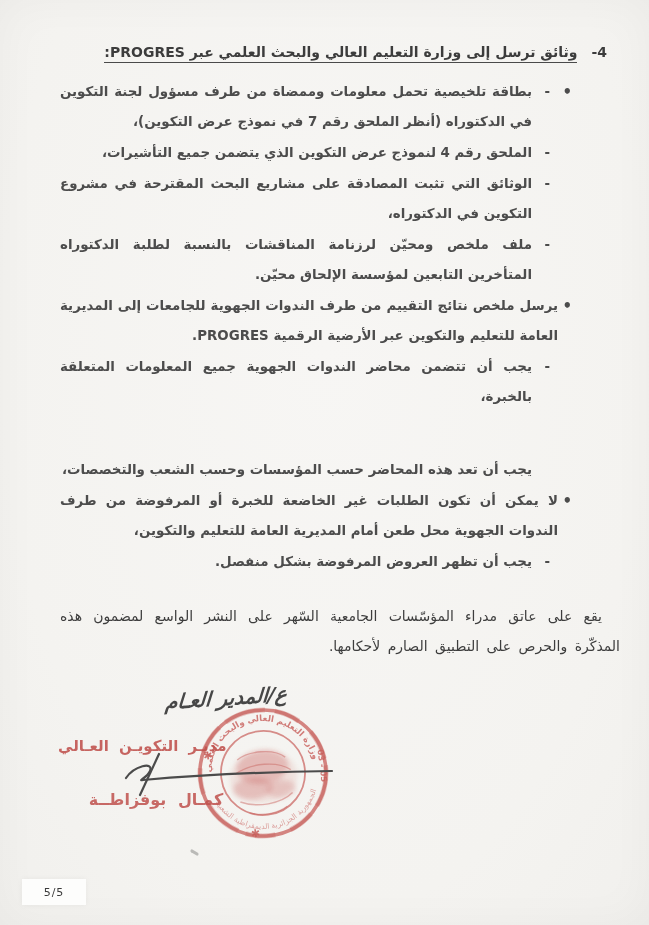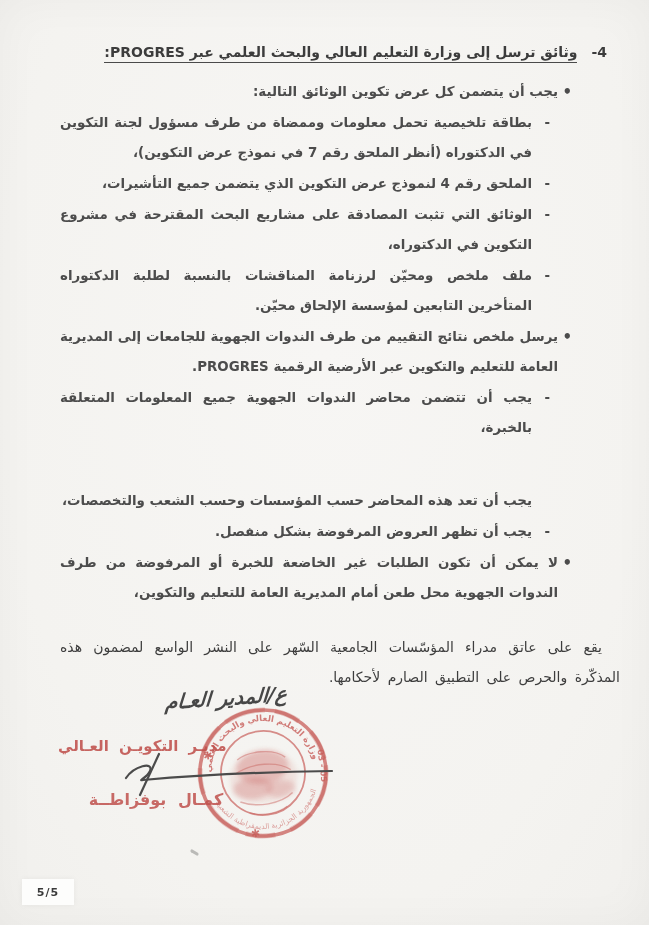--- a/index.html
+++ b/index.html
@@ -45,43 +45,42 @@
     color:#c0514d; font-size:15px; font-weight:bold; word-spacing:5px;
     opacity:.88; white-space:nowrap;
   }
   .stamp-name{
     position:absolute; left:52px; top:790px; width:208px; text-align:center;
     color:#c0514d; font-size:16px; font-weight:bold; word-spacing:6px;
     opacity:.85; white-space:nowrap;
   }
   .sig-stroke{ position:absolute; left:96px; top:747px; width:244px; height:54px; z-index:5;}
   .page-num{
-    position:absolute; left:22px; top:879px; width:52px; height:26px;
+    position:absolute; left:22px; top:879px; width:64px; height:26px;
     background:#fdfdfc; box-shadow:0 0 6px rgba(0,0,0,0.05);
     display:flex; align-items:center; justify-content:center;
-    font-size:11px; font-weight:bold; color:#3a3a3a; direction:ltr;
+    font-size:11px; font-weight:normal; color:#3a3a3a; direction:ltr;
     letter-spacing:1px;
   }
   .speck{ position:absolute; left:190px; top:851px; width:9px; height:3px;
     background:#8b8b88; transform:rotate(32deg); opacity:.55; border-radius:2px;}
 </style>
 </head>
 <body>
 
 <div class="page">
 
   <div class="doc-body">
 
     <div class="heading">
       <span class="h-num">4-</span><span class="h-text">وثائق ترسل إلى وزارة التعليم العالي والبحث العلمي عبر PROGRES:</span>
     </div>
 
     <div class="item bullet">
       <span class="marker"></span>
-      <span>يجب أن يتضمن كل عرض تكوين الوثائق التالية:</span>
     </div>
 
     <div class="item dash">
       <span class="marker"></span>
       <span>بطاقة تلخيصية تحمل معلومات وممضاة من طرف مسؤول لجنة التكوين في الدكتوراه (أنظر الملحق رقم 7 في نموذج عرض التكوين)،</span>
     </div>
 
     <div class="item dash">
       <span class="marker"></span>
       <span>الملحق رقم 4 لنموذج عرض التكوين الذي يتضمن جميع التأشيرات،</span>
@@ -105,28 +104,28 @@
 
     <div class="item dash">
       <span class="marker"></span>
       <span>يجب أن تتضمن محاضر الندوات الجهوية جميع المعلومات المتعلقة بالخبرة،</span>
     </div>
 
     <div class="item plain">
       <span>يجب أن تعد هذه المحاضر حسب المؤسسات وحسب الشعب والتخصصات،</span>
     </div>
 
+    <div class="item bullet">
+      <span class="marker"></span>
+      <span>لا يمكن أن تكون الطلبات غير الخاضعة للخبرة أو المرفوضة من طرف الندوات الجهوية محل طعن أمام المديرية العامة للتعليم والتكوين،</span>
+    </div>
+
     <div class="item dash">
       <span class="marker"></span>
       <span>يجب أن تظهر العروض المرفوضة بشكل منفصل.</span>
-    </div>
-
-    <div class="item bullet">
-      <span class="marker"></span>
-      <span>لا يمكن أن تكون الطلبات غير الخاضعة للخبرة أو المرفوضة من طرف الندوات الجهوية محل طعن أمام المديرية العامة للتعليم والتكوين،</span>
     </div>
 
     <div class="closing">يقع على عاتق مدراء المؤسّسات الجامعية السّهر على النشر الواسع لمضمون هذه المذكّرة والحرص على التطبيق الصارم لأحكامها.</div>
   </div>
 
   <div class="handwritten">ع/المدير العـام</div>
 
   <svg class="seal" viewBox="0 0 140 140" aria-hidden="true">
     <defs>
       <path id="arcTop" d="M 18,70 A 52,52 0 0 1 122,70"></path>

